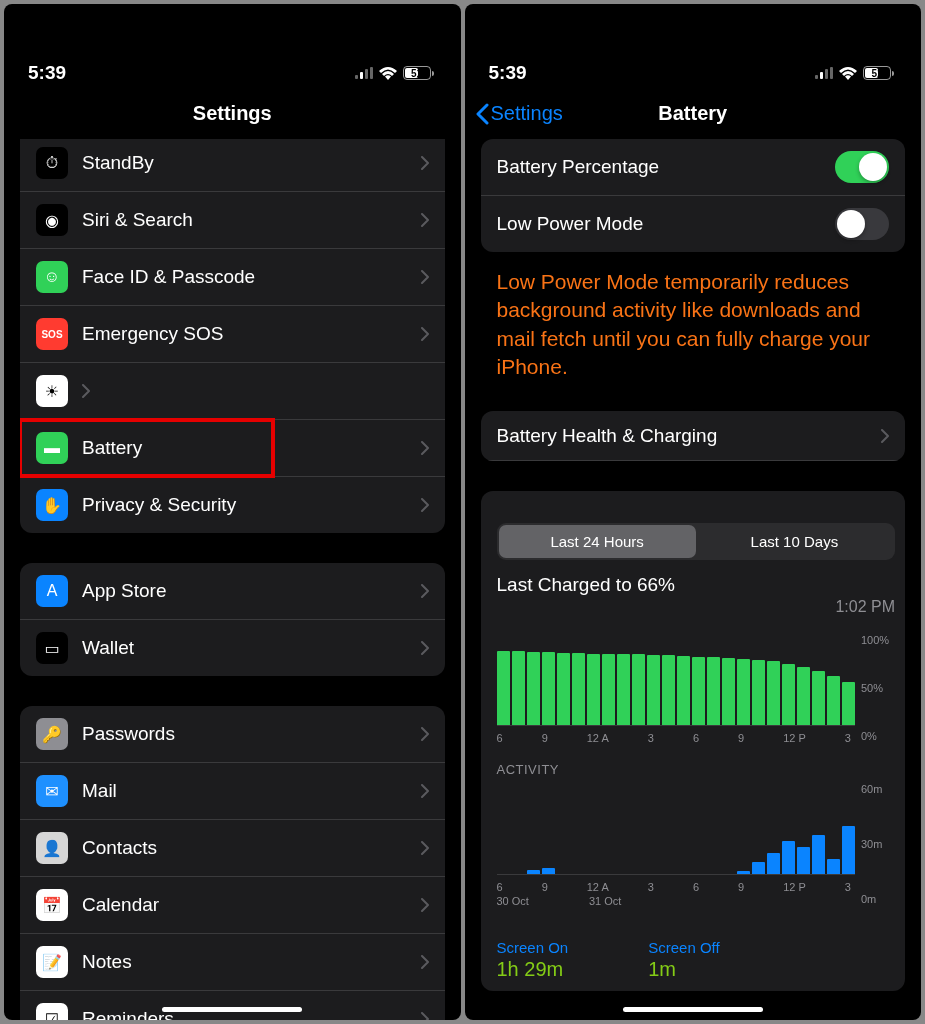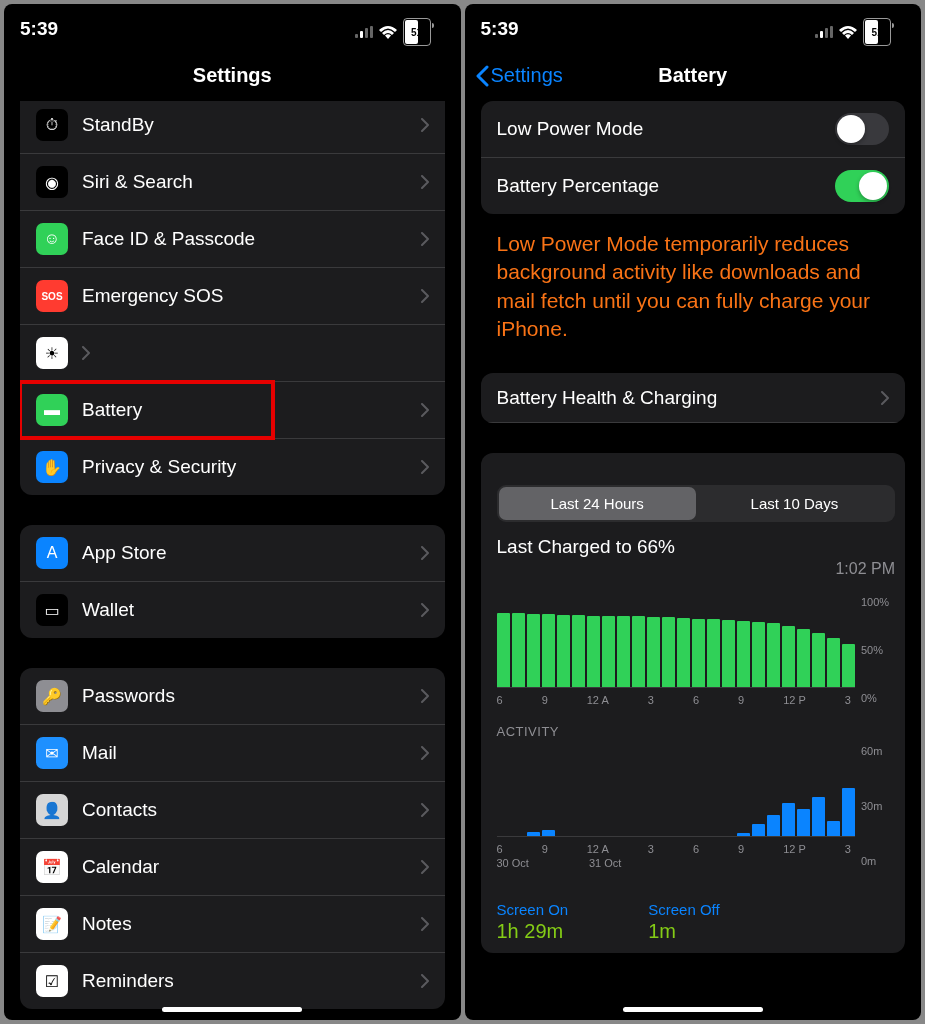--- a/index.html
+++ b/index.html
@@ -1,25 +1,25 @@
 <!DOCTYPE html>
 <html><head>
 <meta charset="utf-8">
 <style>
 * { margin: 0; padding: 0; box-sizing: border-box; }
 body { background: #888; display: flex; gap: 4px; padding: 4px; font-family: -apple-system, 'Helvetica Neue', Arial, sans-serif; width: 925px; height: 1024px; }
 .phone { width: 458px; height: 1016px; background: #000; border-radius: 8px; overflow: hidden; position: relative; display: flex; flex-direction: column; }
 
 
-.status-bar { display: flex; justify-content: space-between; padding: 14px 30px 8px 16px; color: #fff; font-size: 19px; font-weight: 600; }
+.status-bar { display: flex; justify-content: space-between; align-items: center; padding: 14px 30px 8px 24px; color: #fff; font-size: 19px; font-weight: 600; margin-top: 44px; }
 .status-right { display: flex; align-items: center; gap: 6px; }
 .signal-bars { display: flex; align-items: flex-end; gap: 2px; height: 12px; }
 .sig-dot { width: 3px; border-radius: 1px; background: #fff; }
 .wifi-ic { width: 18px; height: 13px; }
-.batt-ic { position: relative; width: 28px; height: 28px; border: 1.5px solid rgba(255,255,255,0.6); border-radius: 4px; display: flex; align-items: center; justify-content: center; }
+.batt-ic { position: relative; width: 28px; height: 14px; border: 1.5px solid rgba(255,255,255,0.6); border-radius: 4px; display: flex; align-items: center; justify-content: center; }
 .batt-ic::after { content: ''; position: absolute; right: -4px; top: 4px; width: 2px; height: 5px; background: rgba(255,255,255,0.6); border-radius: 0 2px 2px 0; }
 .batt-fill { position: absolute; left: 1px; top: 1px; bottom: 1px; background: #fff; border-radius: 2px; }
 .batt-num { position: relative; font-size: 10px; font-weight: 700; color: #000; z-index: 2; }
 
 
 .nav-header { padding: 10px 16px 14px; display: flex; align-items: center; justify-content: center; position: relative; }
 .nav-title { color: #fff; font-size: 20px; font-weight: 600; }
 .nav-back { position: absolute; left: 10px; display: flex; align-items: center; gap: 2px; color: #0a84ff; font-size: 20px; }
 .chev-back { width: 14px; height: 22px; }
 
@@ -248,28 +248,28 @@
           <path d="M12 2 L3 11 L12 20" stroke="#0a84ff" stroke-width="3" fill="none" stroke-linecap="round" stroke-linejoin="round"></path>
         </svg>
       <span>Settings</span>
     </div>
     <span class="nav-title">Battery</span>
   </div>
 
   <div class="scroll">
     <div class="group" id="toggle-group">
         <div class="row">
+          <span class="row-label">Battery Percentage</span>
+          <div class="toggle toggle-on">
+            <div class="knob"></div>
+          </div>
+        </div>
+        <div class="row">
           <span class="row-label">Low Power Mode</span>
           <div class="toggle toggle-off">
-            <div class="knob"></div>
-          </div>
-        </div>
-        <div class="row">
-          <span class="row-label">Battery Percentage</span>
-          <div class="toggle toggle-on">
             <div class="knob"></div>
           </div>
         </div>
       </div>
     <div class="footer-text" style="margin-top:-22px">Low Power Mode temporarily reduces background activity like downloads and mail fetch until you can fully charge your iPhone.</div>
 
     <div class="group" style="position:relative">
       <div class="row">
         <span class="row-label">Battery Health &amp; Charging</span>
         <svg class="chev" viewBox="0 0 8 14">

